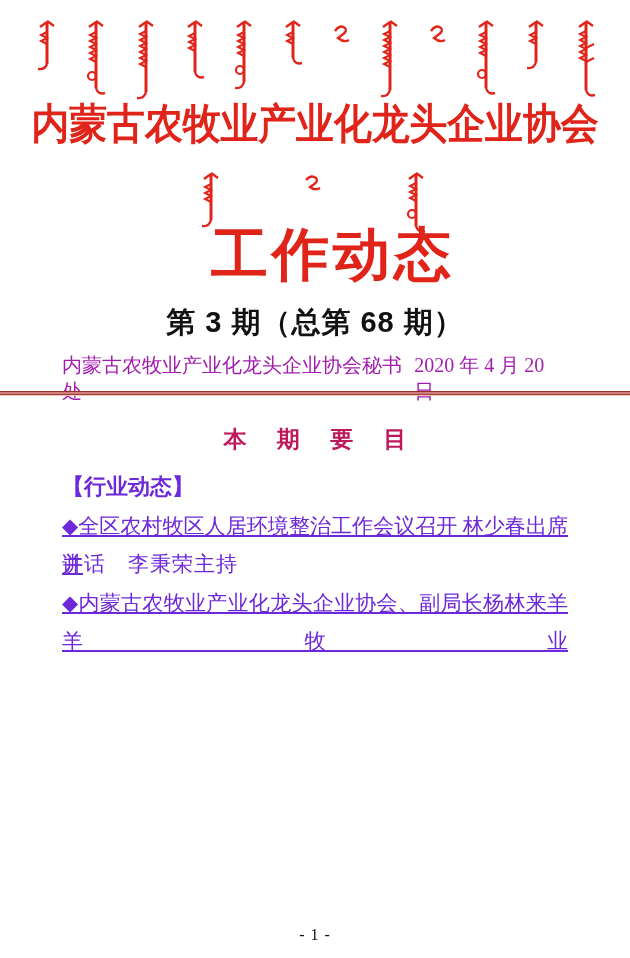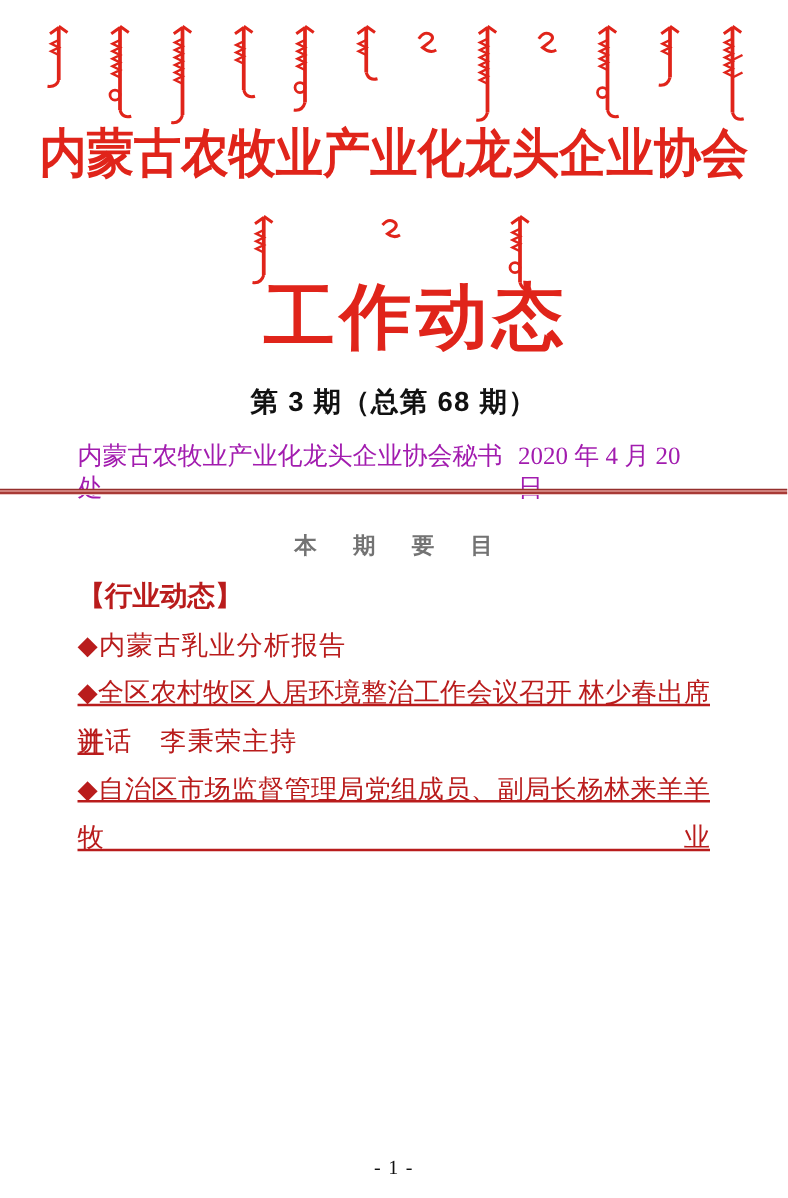--- a/index.html
+++ b/index.html
@@ -26,44 +26,44 @@
     transform:scaleX(.9);transform-origin:center;
     letter-spacing:0px;white-space:nowrap;
   }
   .bulletin-title{
     left:0;top:224px;width:630px;text-align:center;
     color:var(--red);font-weight:bold;font-size:57px;line-height:62px;
     letter-spacing:4px;white-space:nowrap;padding-left:36px;
   }
   .issue-line{
     left:0;top:308px;width:630px;text-align:center;
-    color:#111;font-weight:bold;font-size:22px;line-height:28px;
+    color:#111;font-weight:bold;font-size:29px;line-height:28px;
     font-family:"Liberation Sans","DejaVu Sans",sans-serif;
     letter-spacing:1px;
   }
   .pub-row{
     left:62px;top:352px;width:504px;display:flex;
     justify-content:space-between;align-items:baseline;
     font-size:20px;line-height:26px;color:#a21caf;
   }
   .red-rule{
     left:0;top:391px;width:630px;height:5px;
     background:linear-gradient(to bottom,#952f2d 0%,#952f2d 28%,#d0807c 28%,#d0807c 52%,#a83a36 52%,#a83a36 82%,#ecc8c6 82%,#ecc8c6 100%);
   }
 
   
   .summary-heading{
     left:0;top:424px;width:630px;text-align:center;
     font-family:"Liberation Sans","DejaVu Sans",sans-serif;
-    font-weight:bold;font-size:18px;letter-spacing:12px;color:#737373;
+    font-weight:bold;font-size:23px;letter-spacing:12px;color:#be185d;
     text-indent:12px; 
   }
   .summary-list{
-    left:62px;top:458px;width:506px;
-    font-size:21px;color:#b91c1c;
+    left:62px;top:468px;width:506px;
+    font-size:21px;color:#6d28d9;
   }
   .sum-line{line-height:38.6px;height:38.6px;white-space:nowrap;letter-spacing:1px;}
   .sum-line.section-title{
     font-family:"Liberation Sans","DejaVu Sans",sans-serif;
     font-weight:bold;font-size:22px;letter-spacing:0;
   }
   .sum-line.stretch{
     white-space:normal;letter-spacing:0;
     text-align:justify;text-align-last:justify;text-decoration:underline;
     -moz-text-align-last:justify;
@@ -178,19 +178,18 @@
   <span>内蒙古农牧业产业化龙头企业协会秘书处</span>
   <span>2020 年 4 月 20 日</span>
 </div>
 
 <div class="abs red-rule"></div>
 
 <div class="abs summary-heading">本 期 要 目</div>
 
 <div class="abs summary-list">
   <div class="sum-line section-title">【行业动态】</div>
-  <div class="sum-line">◆内蒙古乳业分析报告</div>
   <div class="sum-line stretch">◆全区农村牧区人居环境整治工作会议召开 林少春出席并</div>
   <div class="sum-line">讲话　李秉荣主持</div>
-  <div class="sum-line stretch">◆自治区市场监督管理局党组成员、副局长杨林来羊羊牧业</div>
+  <div class="sum-line stretch">◆内蒙古农牧业产业化龙头企业协会、副局长杨林来羊羊牧业</div>
 </div>
 
 <div class="abs page-number">- 1 -</div>
 
 </body></html>

